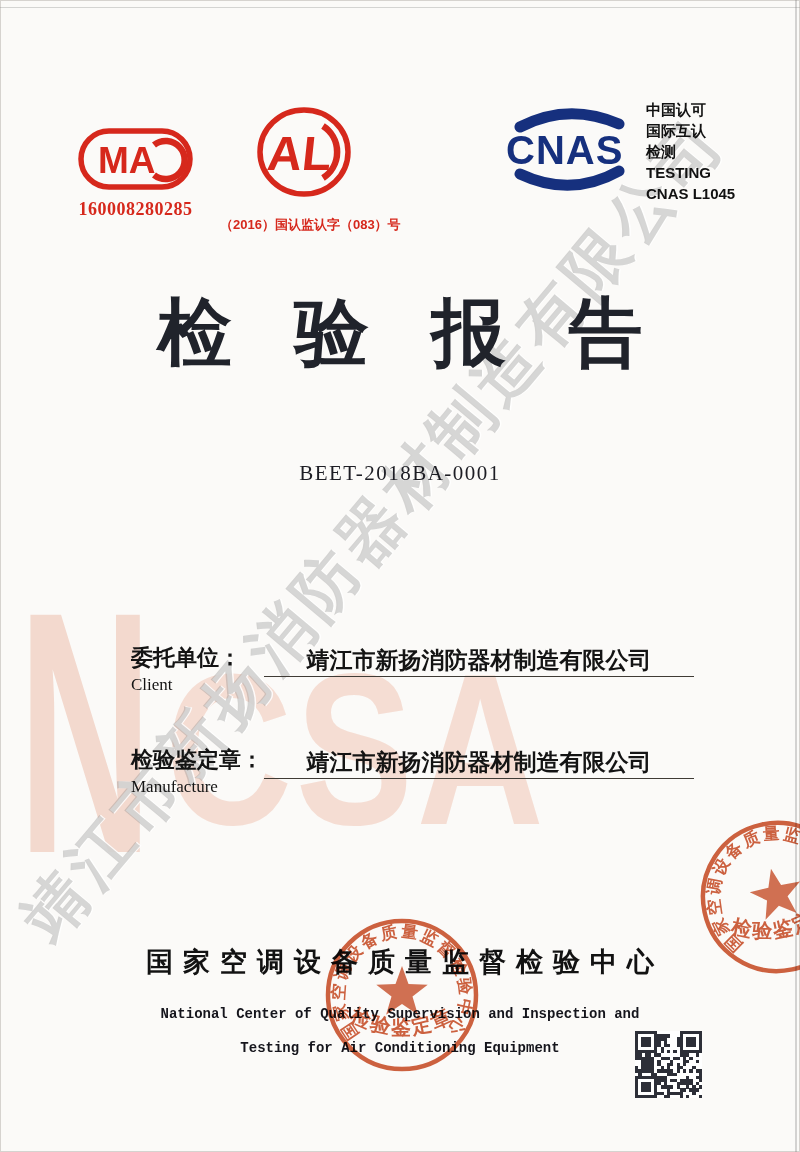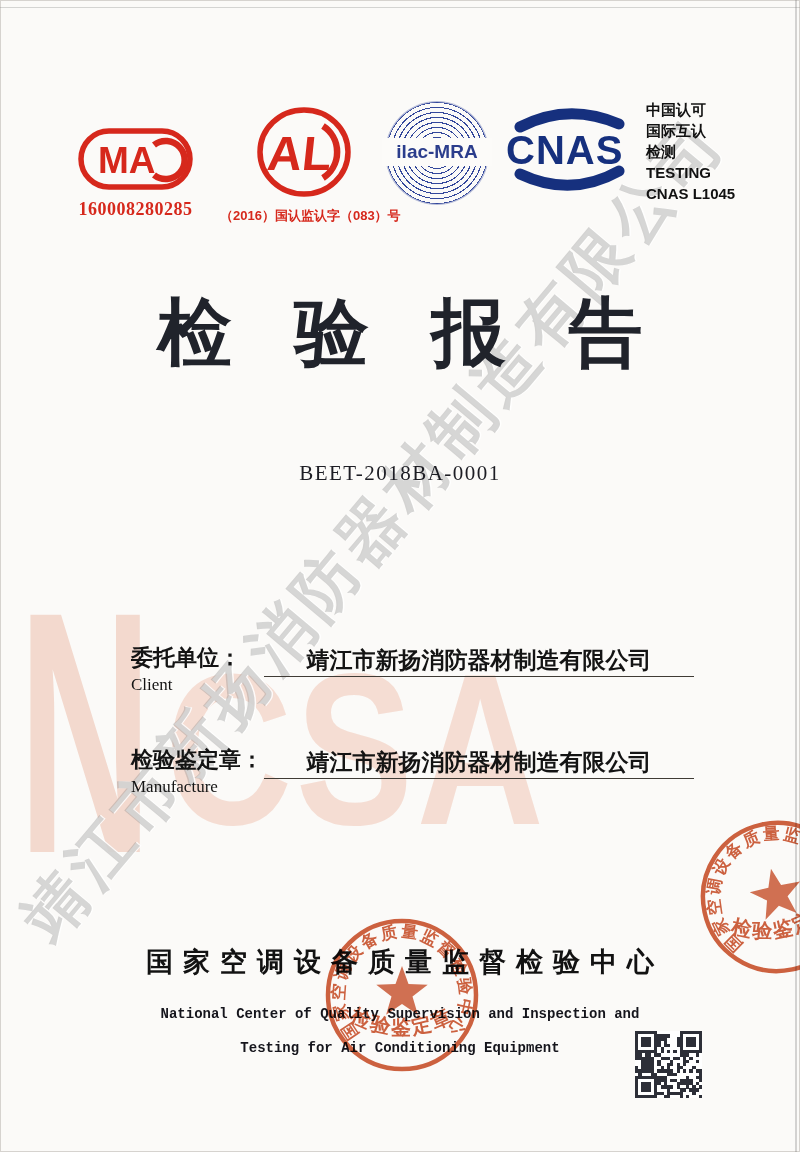--- a/index.html
+++ b/index.html
@@ -26,21 +26,21 @@
   .wm-company{
     position:absolute;left:-143px;top:505px;width:1000px;z-index:2;
     font-size:64px;font-weight:700;letter-spacing:6px;white-space:nowrap;
     color:rgba(135,135,135,.34);text-shadow:1px 1px 0 rgba(255,255,255,.85);
     transform:rotate(-50deg);transform-origin:center center;
   }
   
   .cma-block{position:absolute;left:78px;top:128px;width:115px;text-align:center;z-index:3;}
   .cma-number{margin-top:5px;font-size:18px;font-weight:700;color:#d6281c;letter-spacing:.5px;font-family:"Liberation Serif","DejaVu Serif",serif;}
   .cal-block{position:absolute;left:220px;top:104px;width:168px;text-align:center;z-index:3;}
-  .cal-caption{margin-top:3px;font-size:13px;font-weight:700;color:#d6281c;white-space:nowrap;}
+  .cal-caption{margin-top:12px;font-size:13px;font-weight:700;color:#d6281c;white-space:nowrap;}
   .ilac-circle{
     position:absolute;left:386px;top:102px;width:102px;height:102px;border-radius:50%;z-index:3;
     background:repeating-radial-gradient(circle at 50% 50%,#33479b 0 1.1px,rgba(255,255,255,0) 1.1px 5px);
     box-shadow:0 0 0 1px rgba(51,71,155,.35);
   }
   .ilac-band{
     position:absolute;left:-4px;top:36px;width:110px;height:28px;background:#fcfbf9;
     display:flex;align-items:center;justify-content:center;
   }
   .ilac-text{font-size:19px;font-weight:700;color:#2b3d8c;letter-spacing:0;}
@@ -110,25 +110,20 @@
 
   <div class="cal-block">
     <svg width="98" height="96" viewBox="0 0 98 96">
       <ellipse cx="49" cy="48" rx="44" ry="42" fill="none" stroke="#d6281c" stroke-width="5.5"></ellipse>
       <path d="M 68,22 A 31,31 0 0 1 68,74" fill="none" stroke="#d6281c" stroke-width="6.5"></path>
       <text x="18" y="66" font-size="48" font-weight="bold" fill="#d6281c" transform="skewX(-6)" font-family="Liberation Sans, sans-serif">AL</text>
     </svg>
     <div class="cal-caption">（2016）国认监认字（083）号</div>
   </div>
 
-  <div class="ilac-circle">
-    <div class="ilac-band">
-      <span class="ilac-text">ilac-MRA</span>
-    </div>
-  </div>
 
   <div class="cnas-block">
     <svg width="140" height="85" viewBox="0 0 140 85">
       <path d="M 20,19 Q 68,-6 119,16" fill="none" stroke="#16307e" stroke-width="11" stroke-linecap="round"></path>
       <path d="M 20,66 Q 71,90 119,63" fill="none" stroke="#16307e" stroke-width="11" stroke-linecap="round"></path>
       <text x="6" y="56" font-size="40" font-weight="bold" fill="#16307e" letter-spacing="1" font-family="Liberation Sans, sans-serif">CNAS</text>
     </svg>
   </div>
 
   <div class="accred-block">

